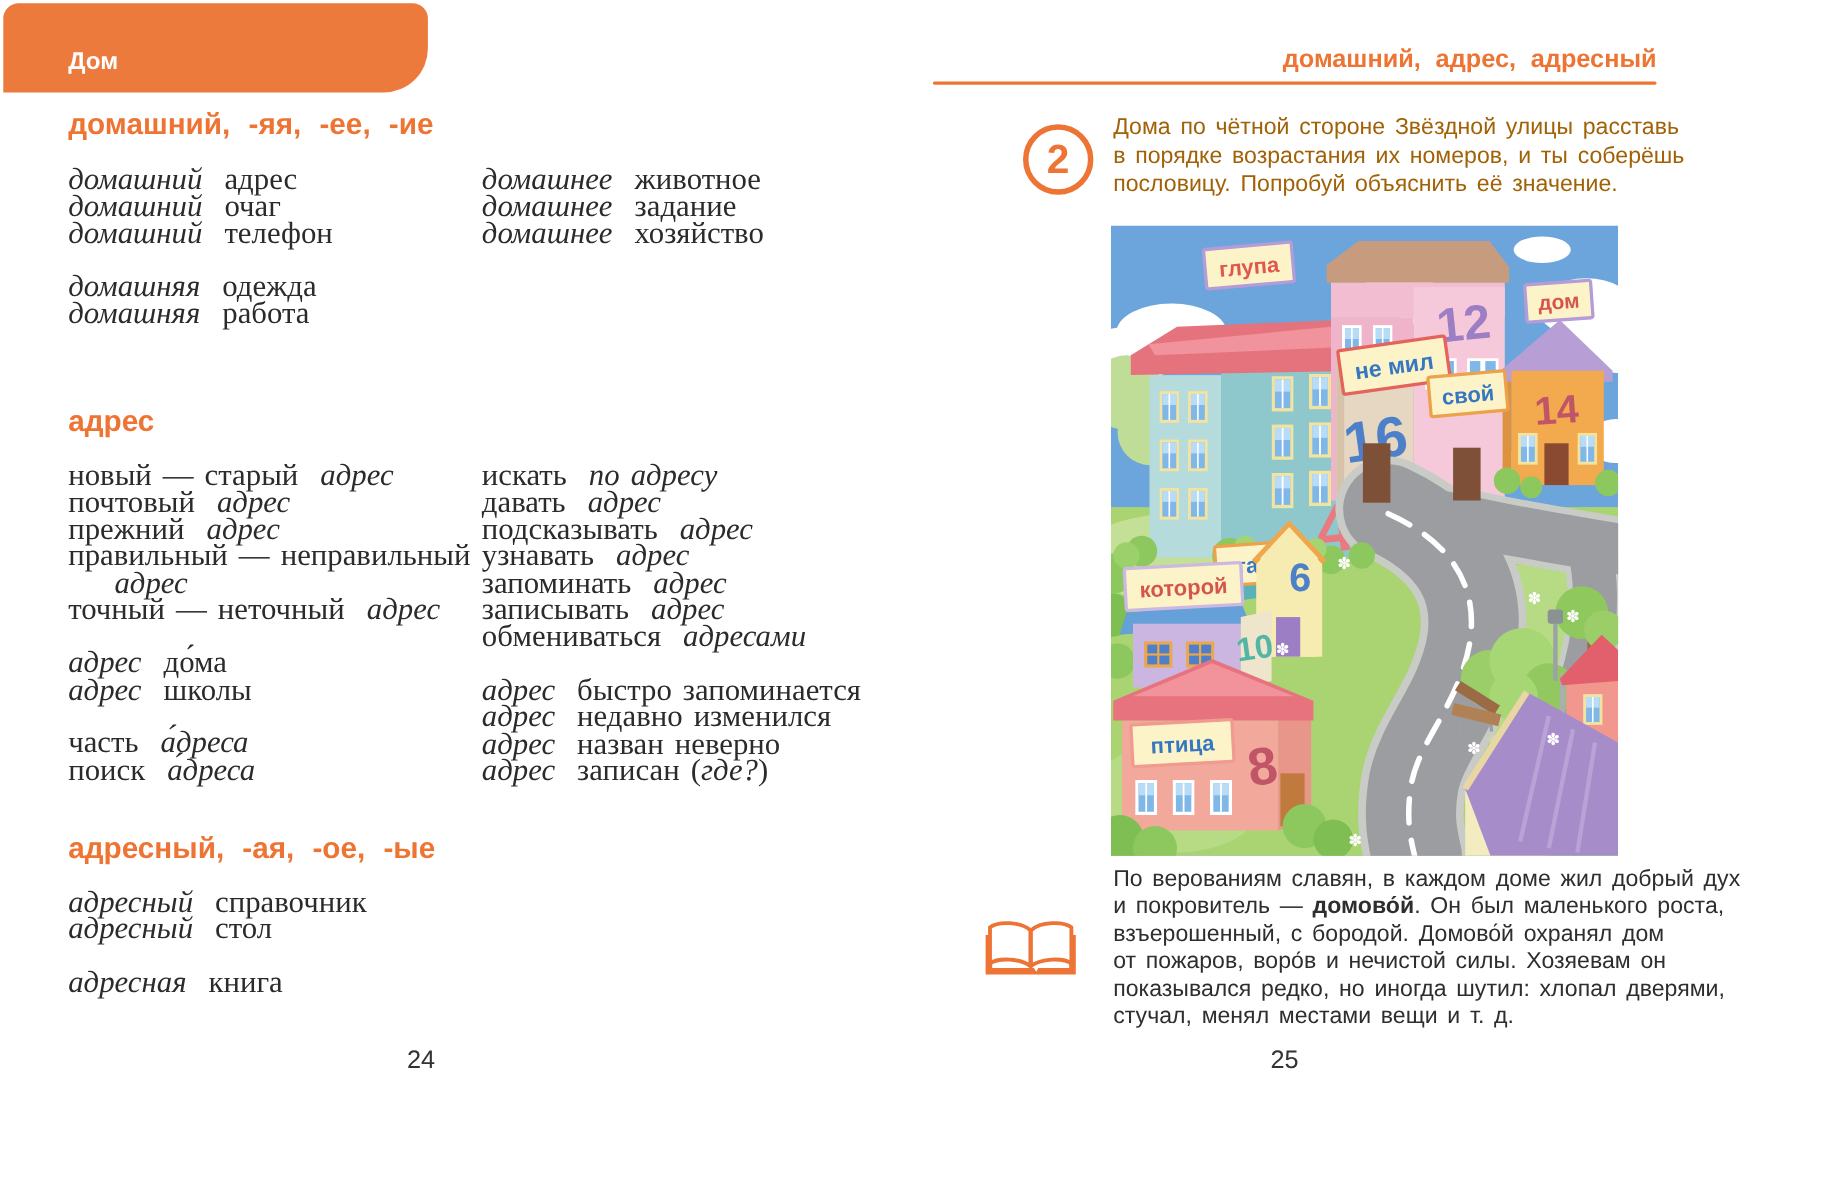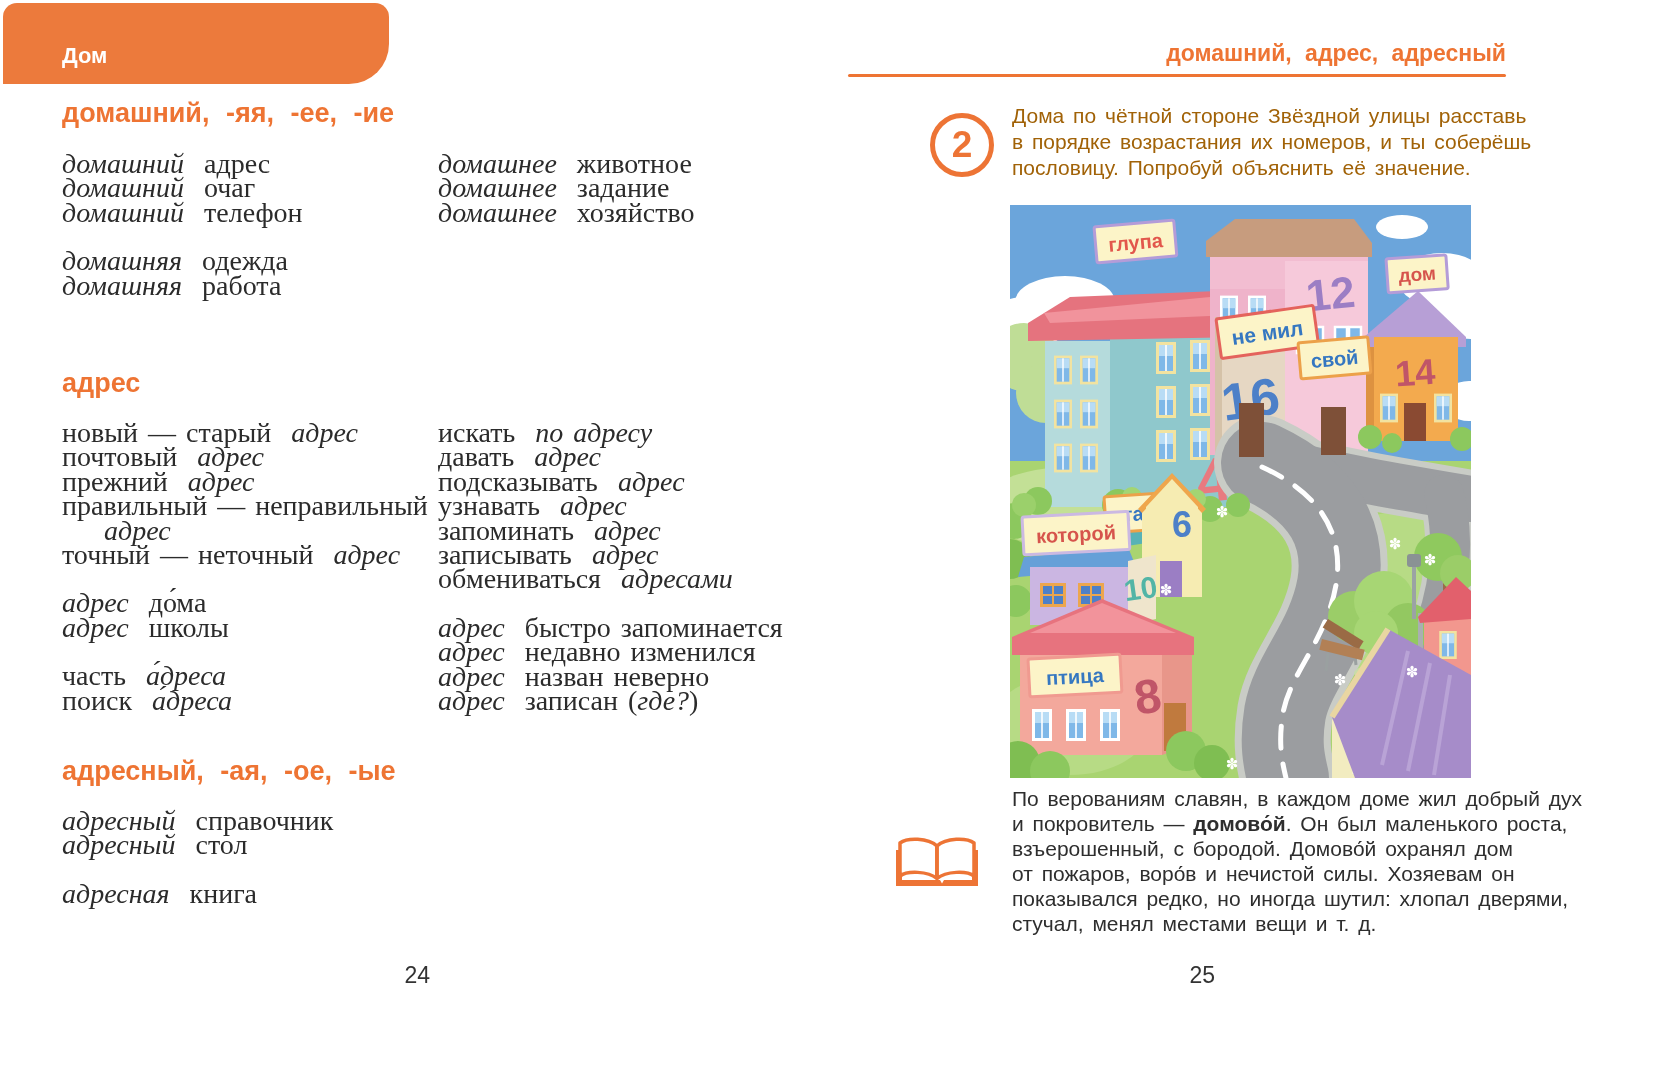--- a/index.html
+++ b/index.html
@@ -12,21 +12,21 @@
   #h3{top:756px}
   .cols{position:absolute;left:62px;display:flex;}
   #sec1-cols{top:152px}
   #sec2-cols{top:421px}
   #sec3-cols{top:809px}
   .col{font-family:"Liberation Serif",serif;font-size:28px;line-height:24.4px;color:#2b2b2b;word-spacing:3px;}
   .col1{width:376px;}
   .group{margin-bottom:24px;}
   .row{white-space:pre;}
   .s-i{font-style:italic;}
-  .folio{position:absolute;top:950px;font-size:23px;color:#333;width:60px;text-align:right;margin-top:12px;}
+  .folio{position:absolute;top:950px;font-size:23px;color:#333;width:60px;text-align:left;}
   #folio-left{left:370px}
   #folio-right{left:1155px}
   .running-head{position:absolute;top:40px;right:152px;color:#EE7433;font-weight:bold;font-size:23px;word-spacing:7px;}
   .head-rule{position:absolute;top:74px;left:848px;width:658px;height:3px;background:#EE7433;border-radius:2px;}
   .badge{position:absolute;left:930px;top:113px;width:54px;height:54px;border:5px solid #ED7435;border-radius:50%;color:#ED7435;font-size:37px;font-weight:bold;display:flex;align-items:center;justify-content:center;}
   .exercise-text{position:absolute;left:1012px;top:103px;width:500px;font-size:21px;line-height:26px;color:#a16207;word-spacing:3px;}
   .note-text{position:absolute;left:1012px;top:786px;width:504px;font-size:21px;line-height:25px;color:#2e2e2e;word-spacing:3px;}
   .tline{white-space:pre;}
   .illustration{position:absolute;left:1010px;top:205px;width:461px;height:573px;}
   .note-icon{position:absolute;left:892px;top:834px;}

